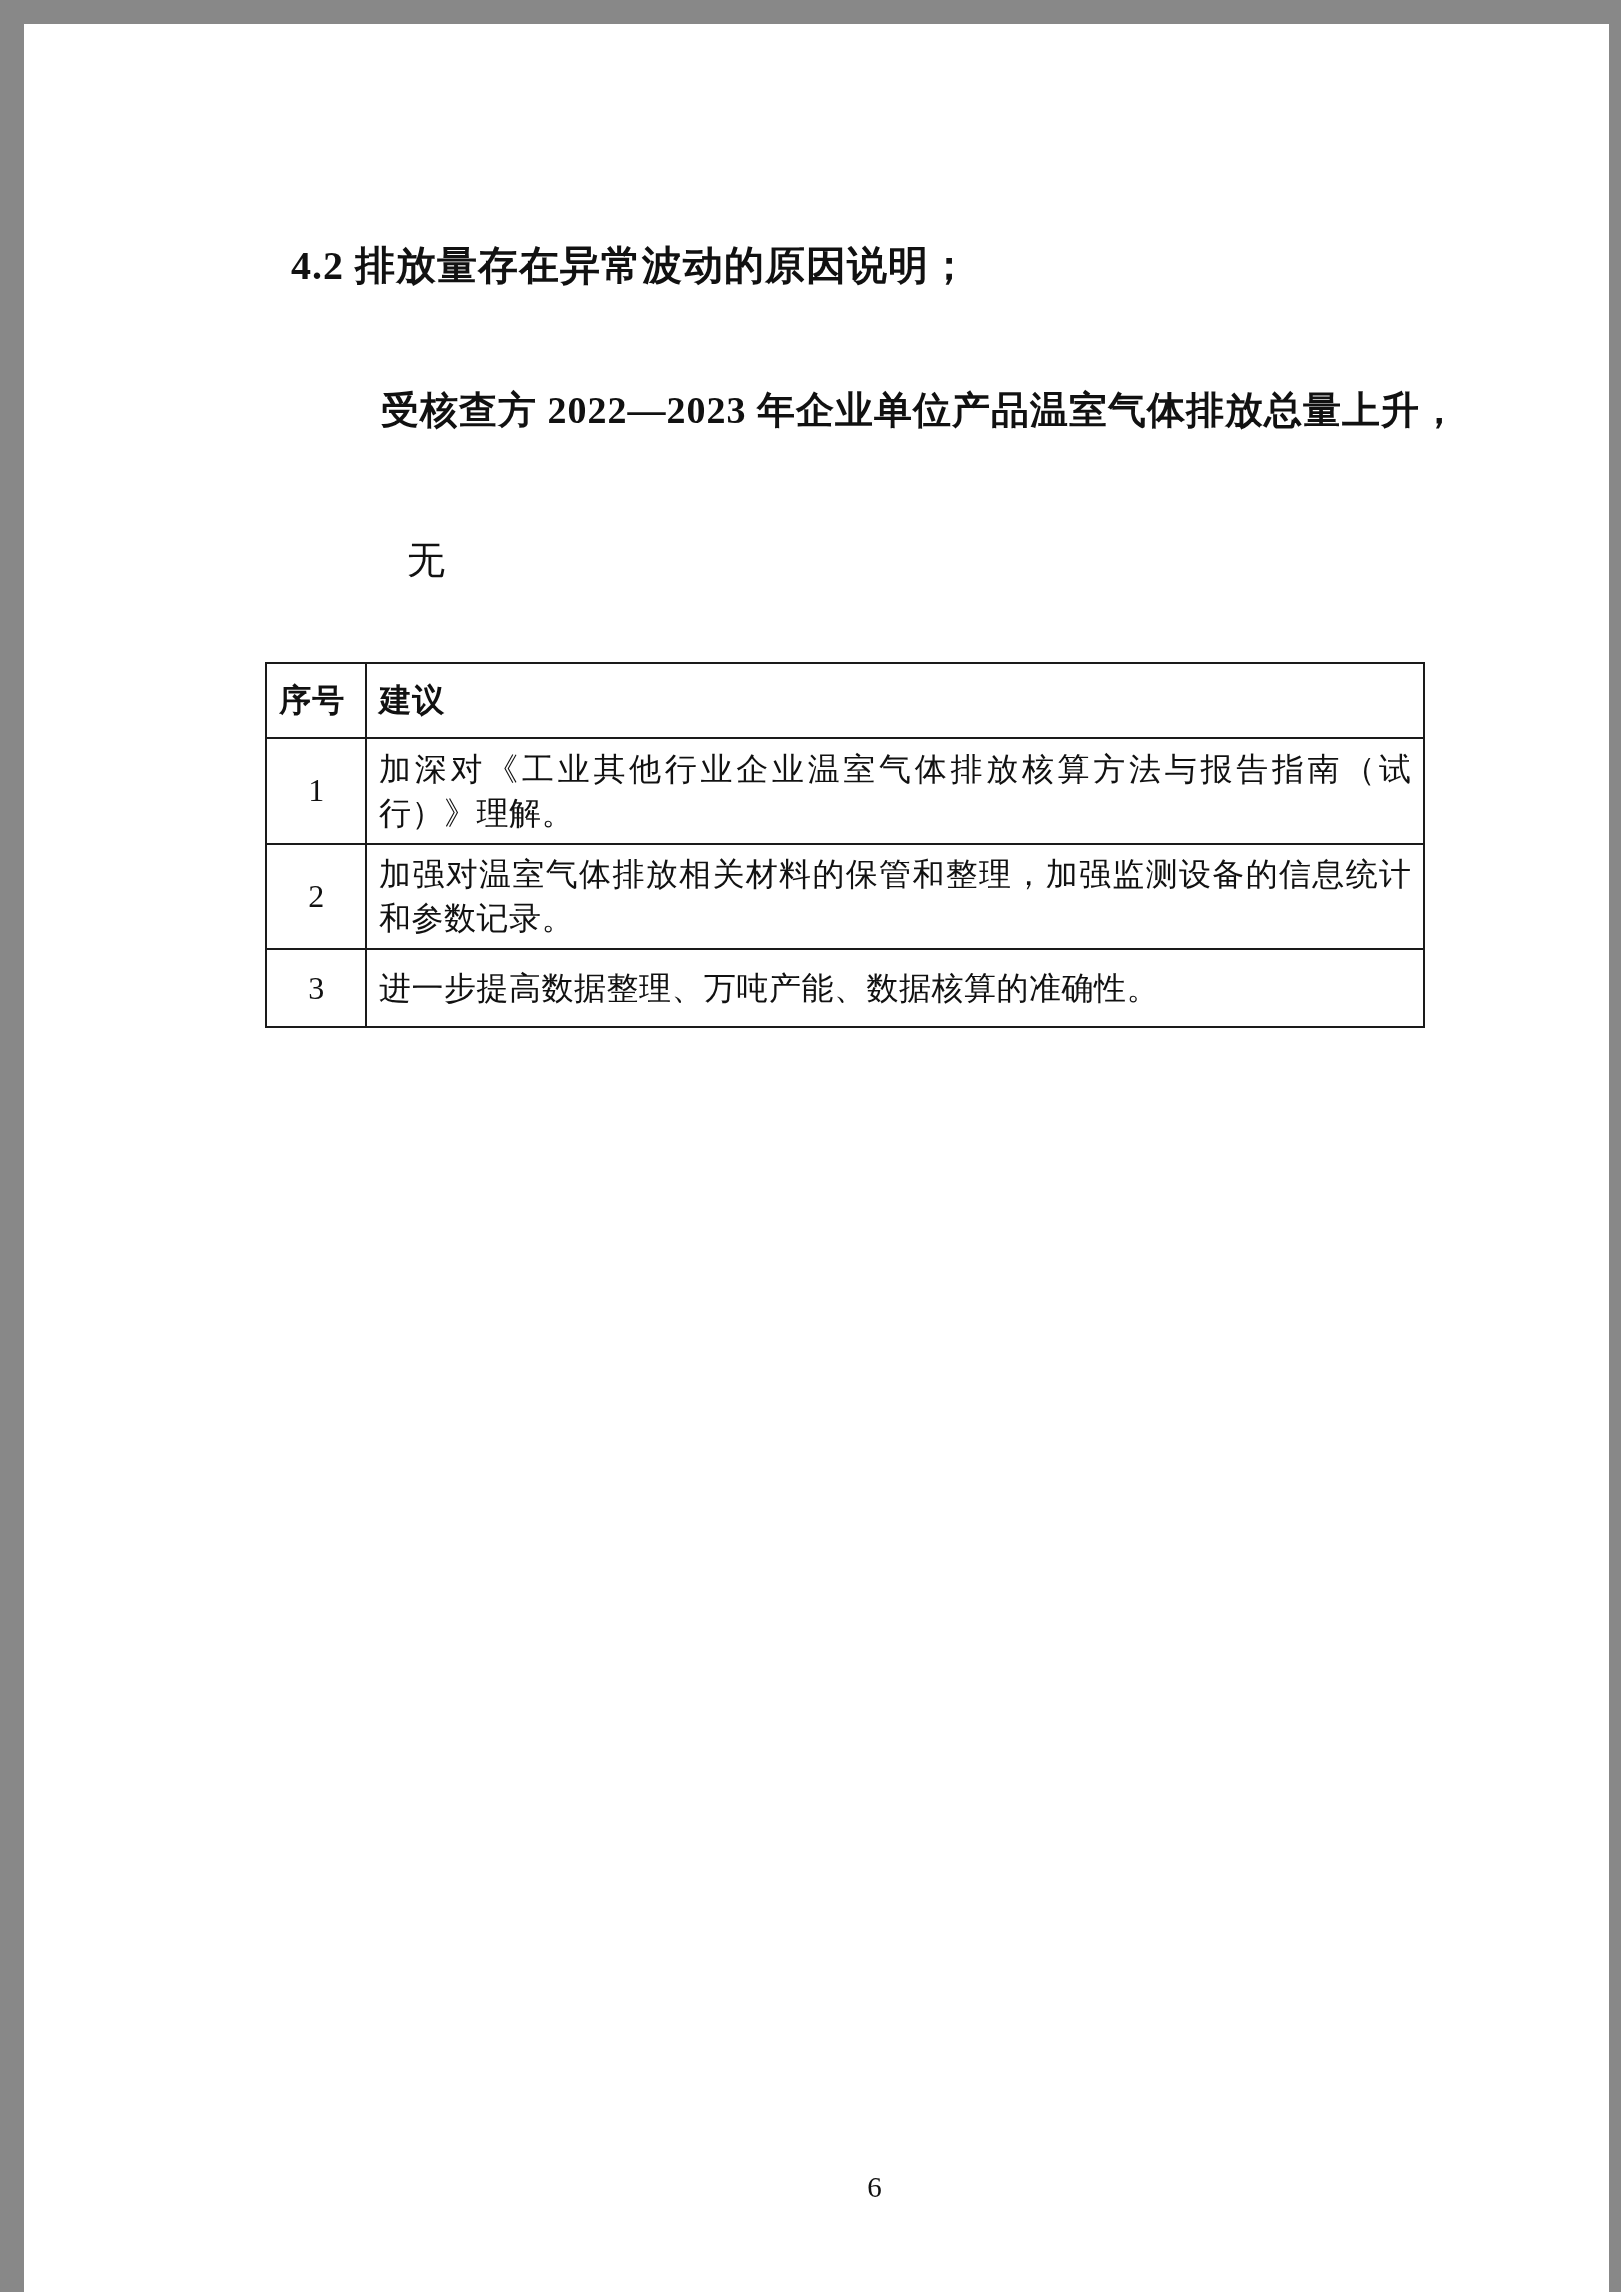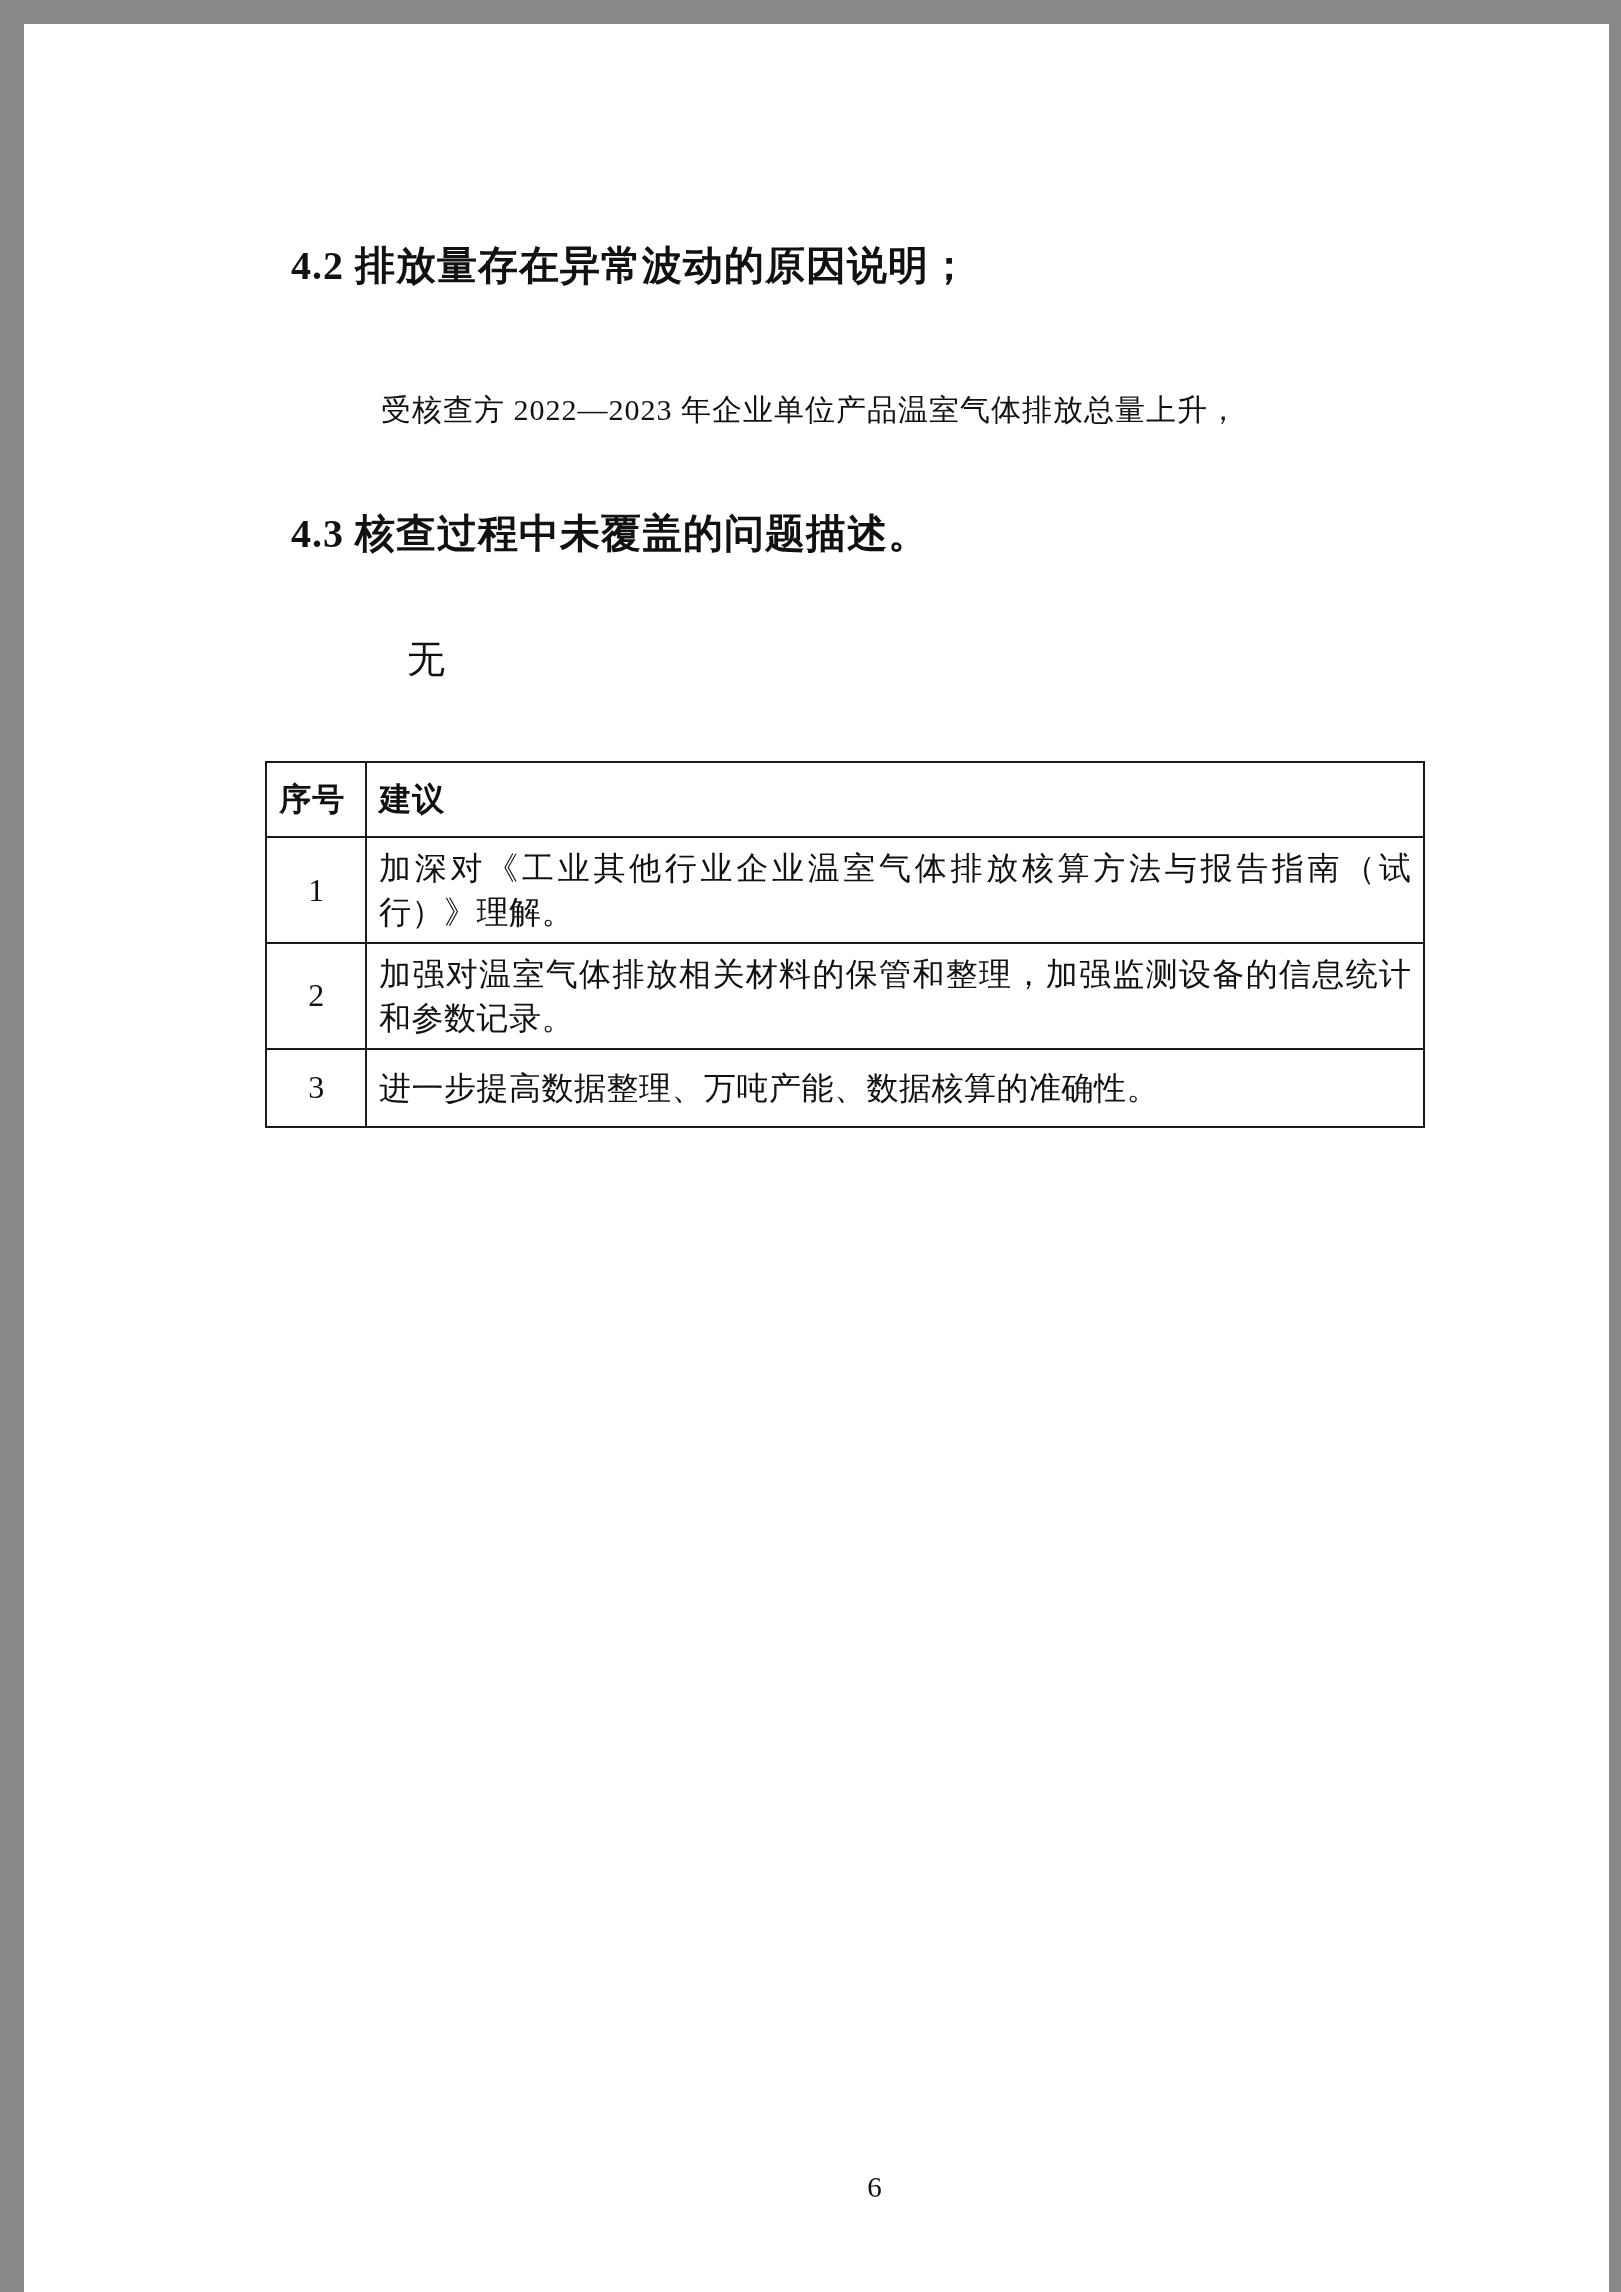--- a/index.html
+++ b/index.html
@@ -21,22 +21,23 @@
     font-size: 40px;
     font-weight: 700;
     line-height: 1.2;
     letter-spacing: 1px;
     white-space: nowrap;
   }
   .heading-43 { margin-top: 27.4px; }
   .heading-44 { margin-top: 42px; }
   .para {
     margin-top: 47px;
-    font-size: 30px;
+    font-size: 38px;
     line-height: 74px;
+    font-weight: bold;
   }
   .para-line {
     white-space: nowrap;
     letter-spacing: 1px;
   }
   .para-line.indent-first { text-indent: 78px; }
   .para-none {
     margin-top: 40px;
     font-size: 38px;
     line-height: 74px;
@@ -90,21 +91,20 @@
 
 <div class="page">
   <div class="content">
 
     <div class="heading heading-42">4.2 排放量存在异常波动的原因说明；</div>
 
     <div class="para">
       <div class="para-line indent-first">受核查方 2022—2023 年企业单位产品温室气体排放总量上升，</div>
     </div>
 
-    <div class="heading heading-43">4.3 核查过程中未覆盖的问题描述。</div>
 
     <div class="para-none">无</div>
 
 
     <table class="suggestions">
       <colgroup>
         <col class="col-no">
         <col class="col-sugg">
       </colgroup>
       <thead>

